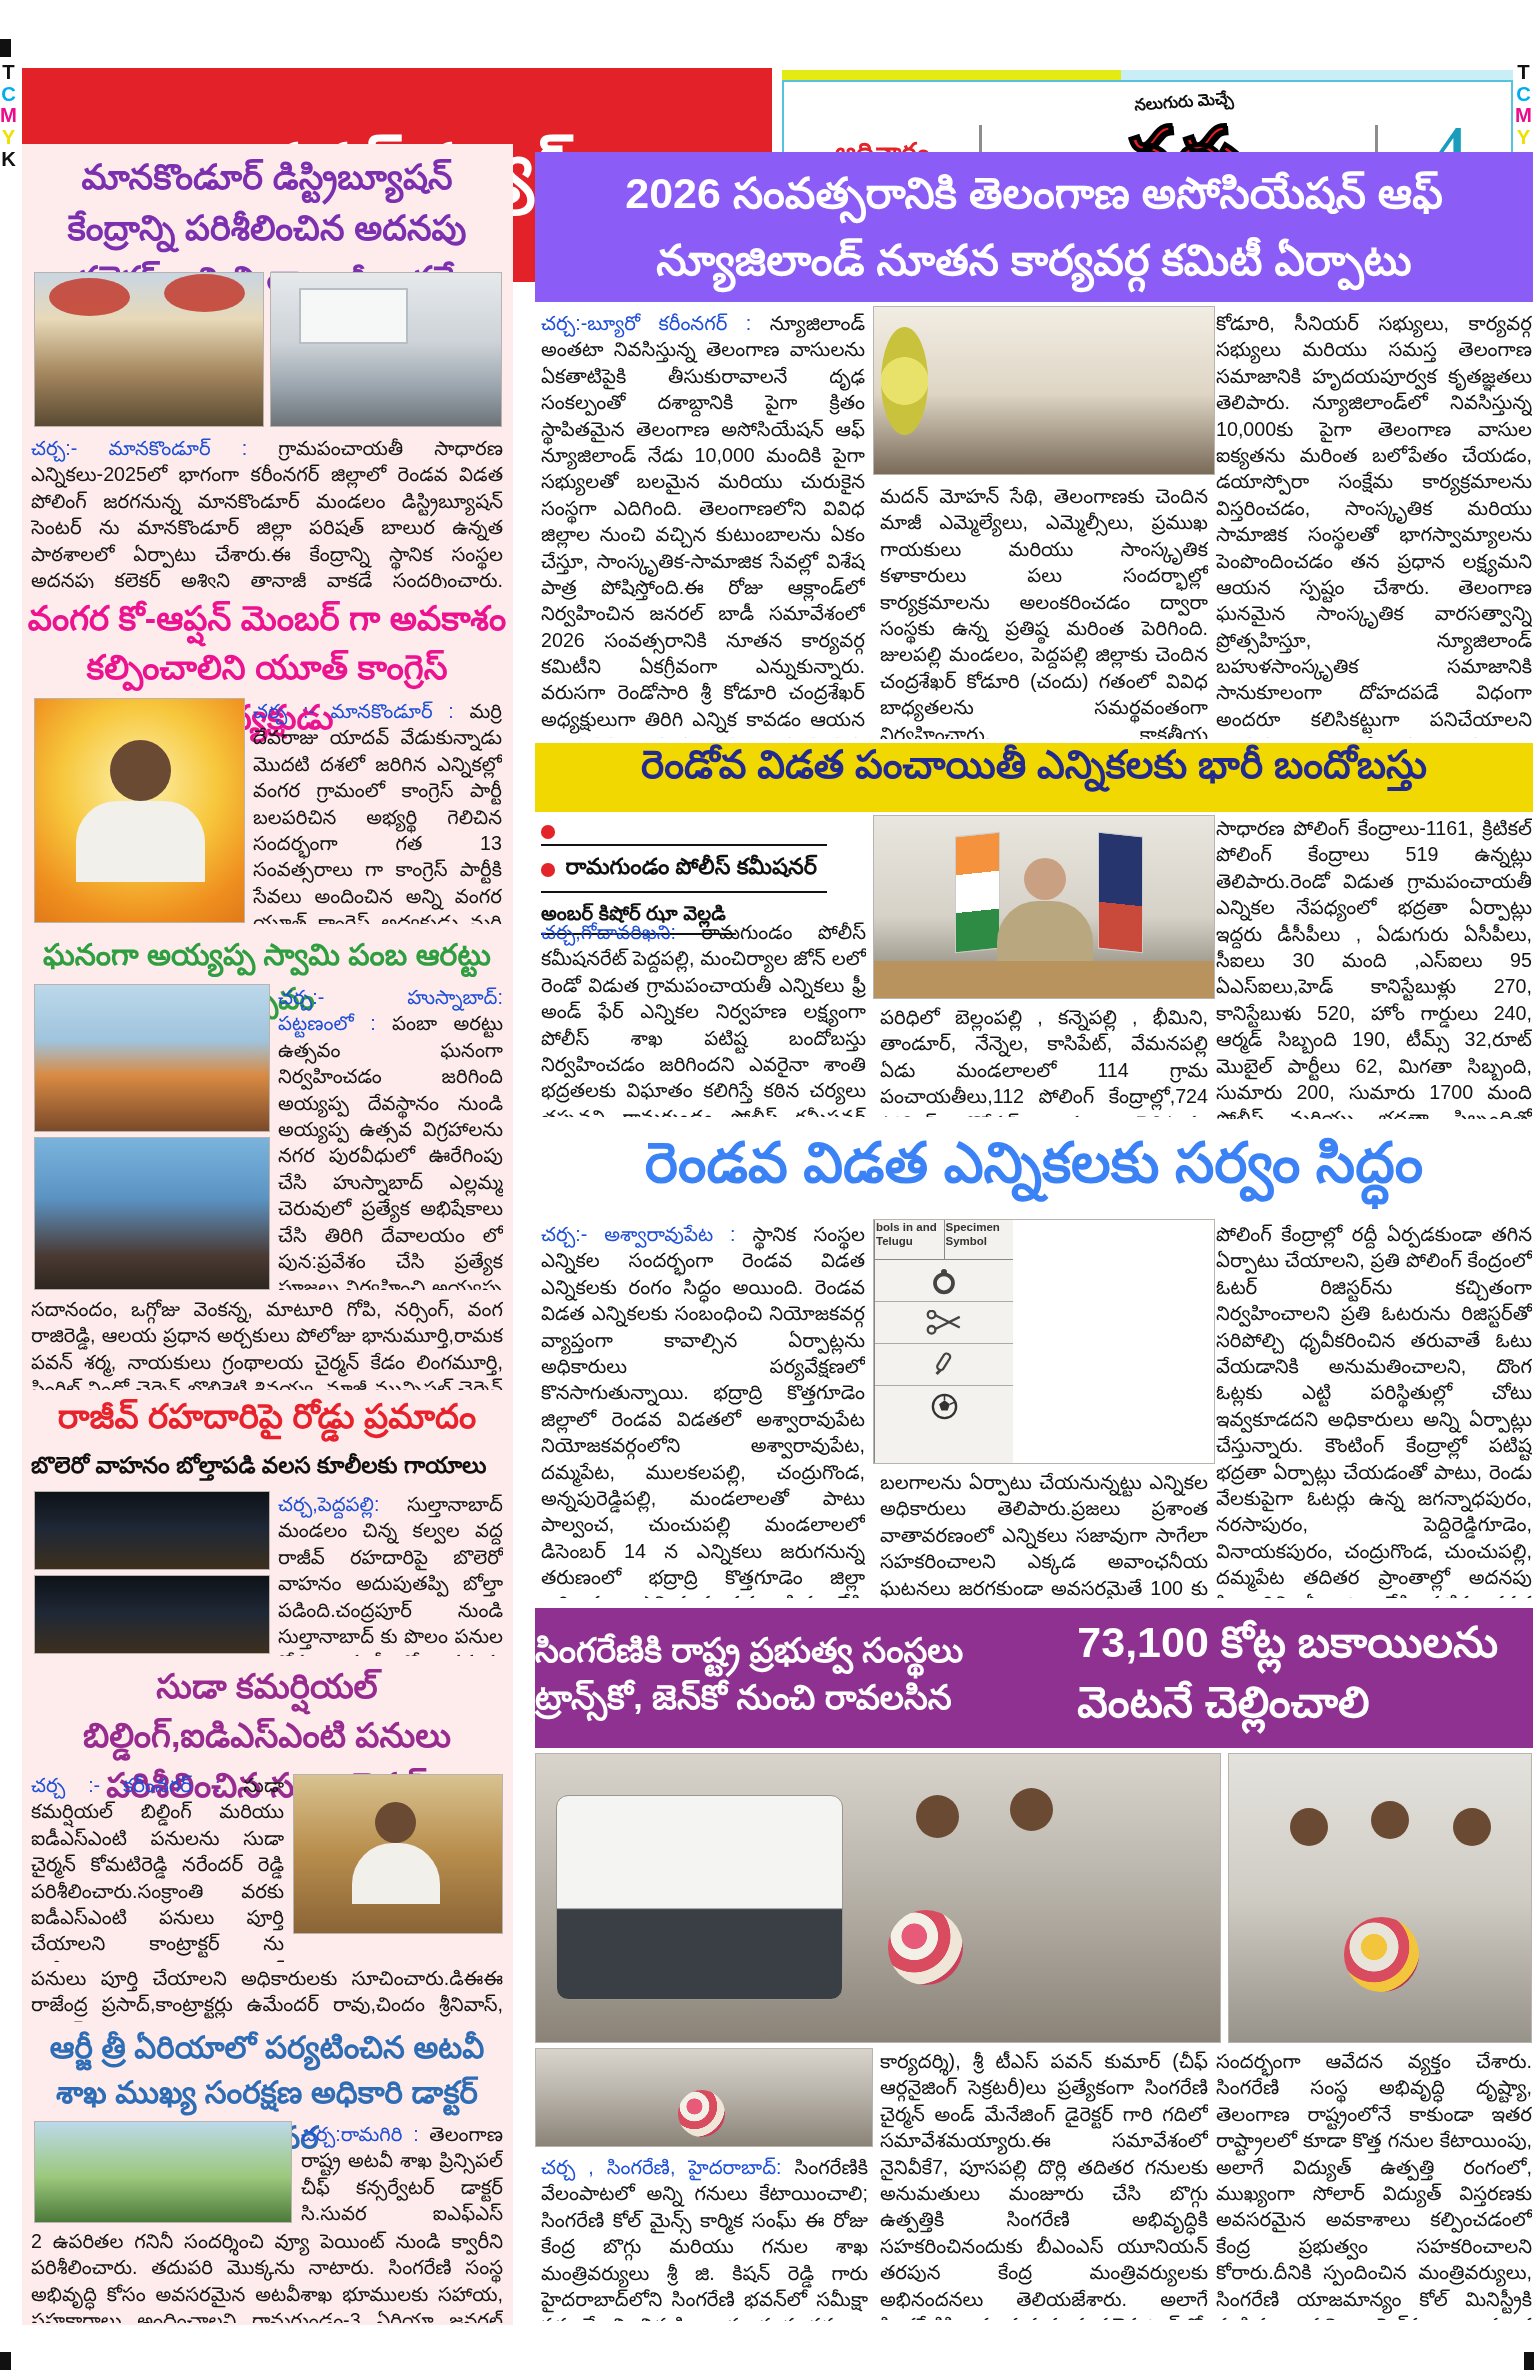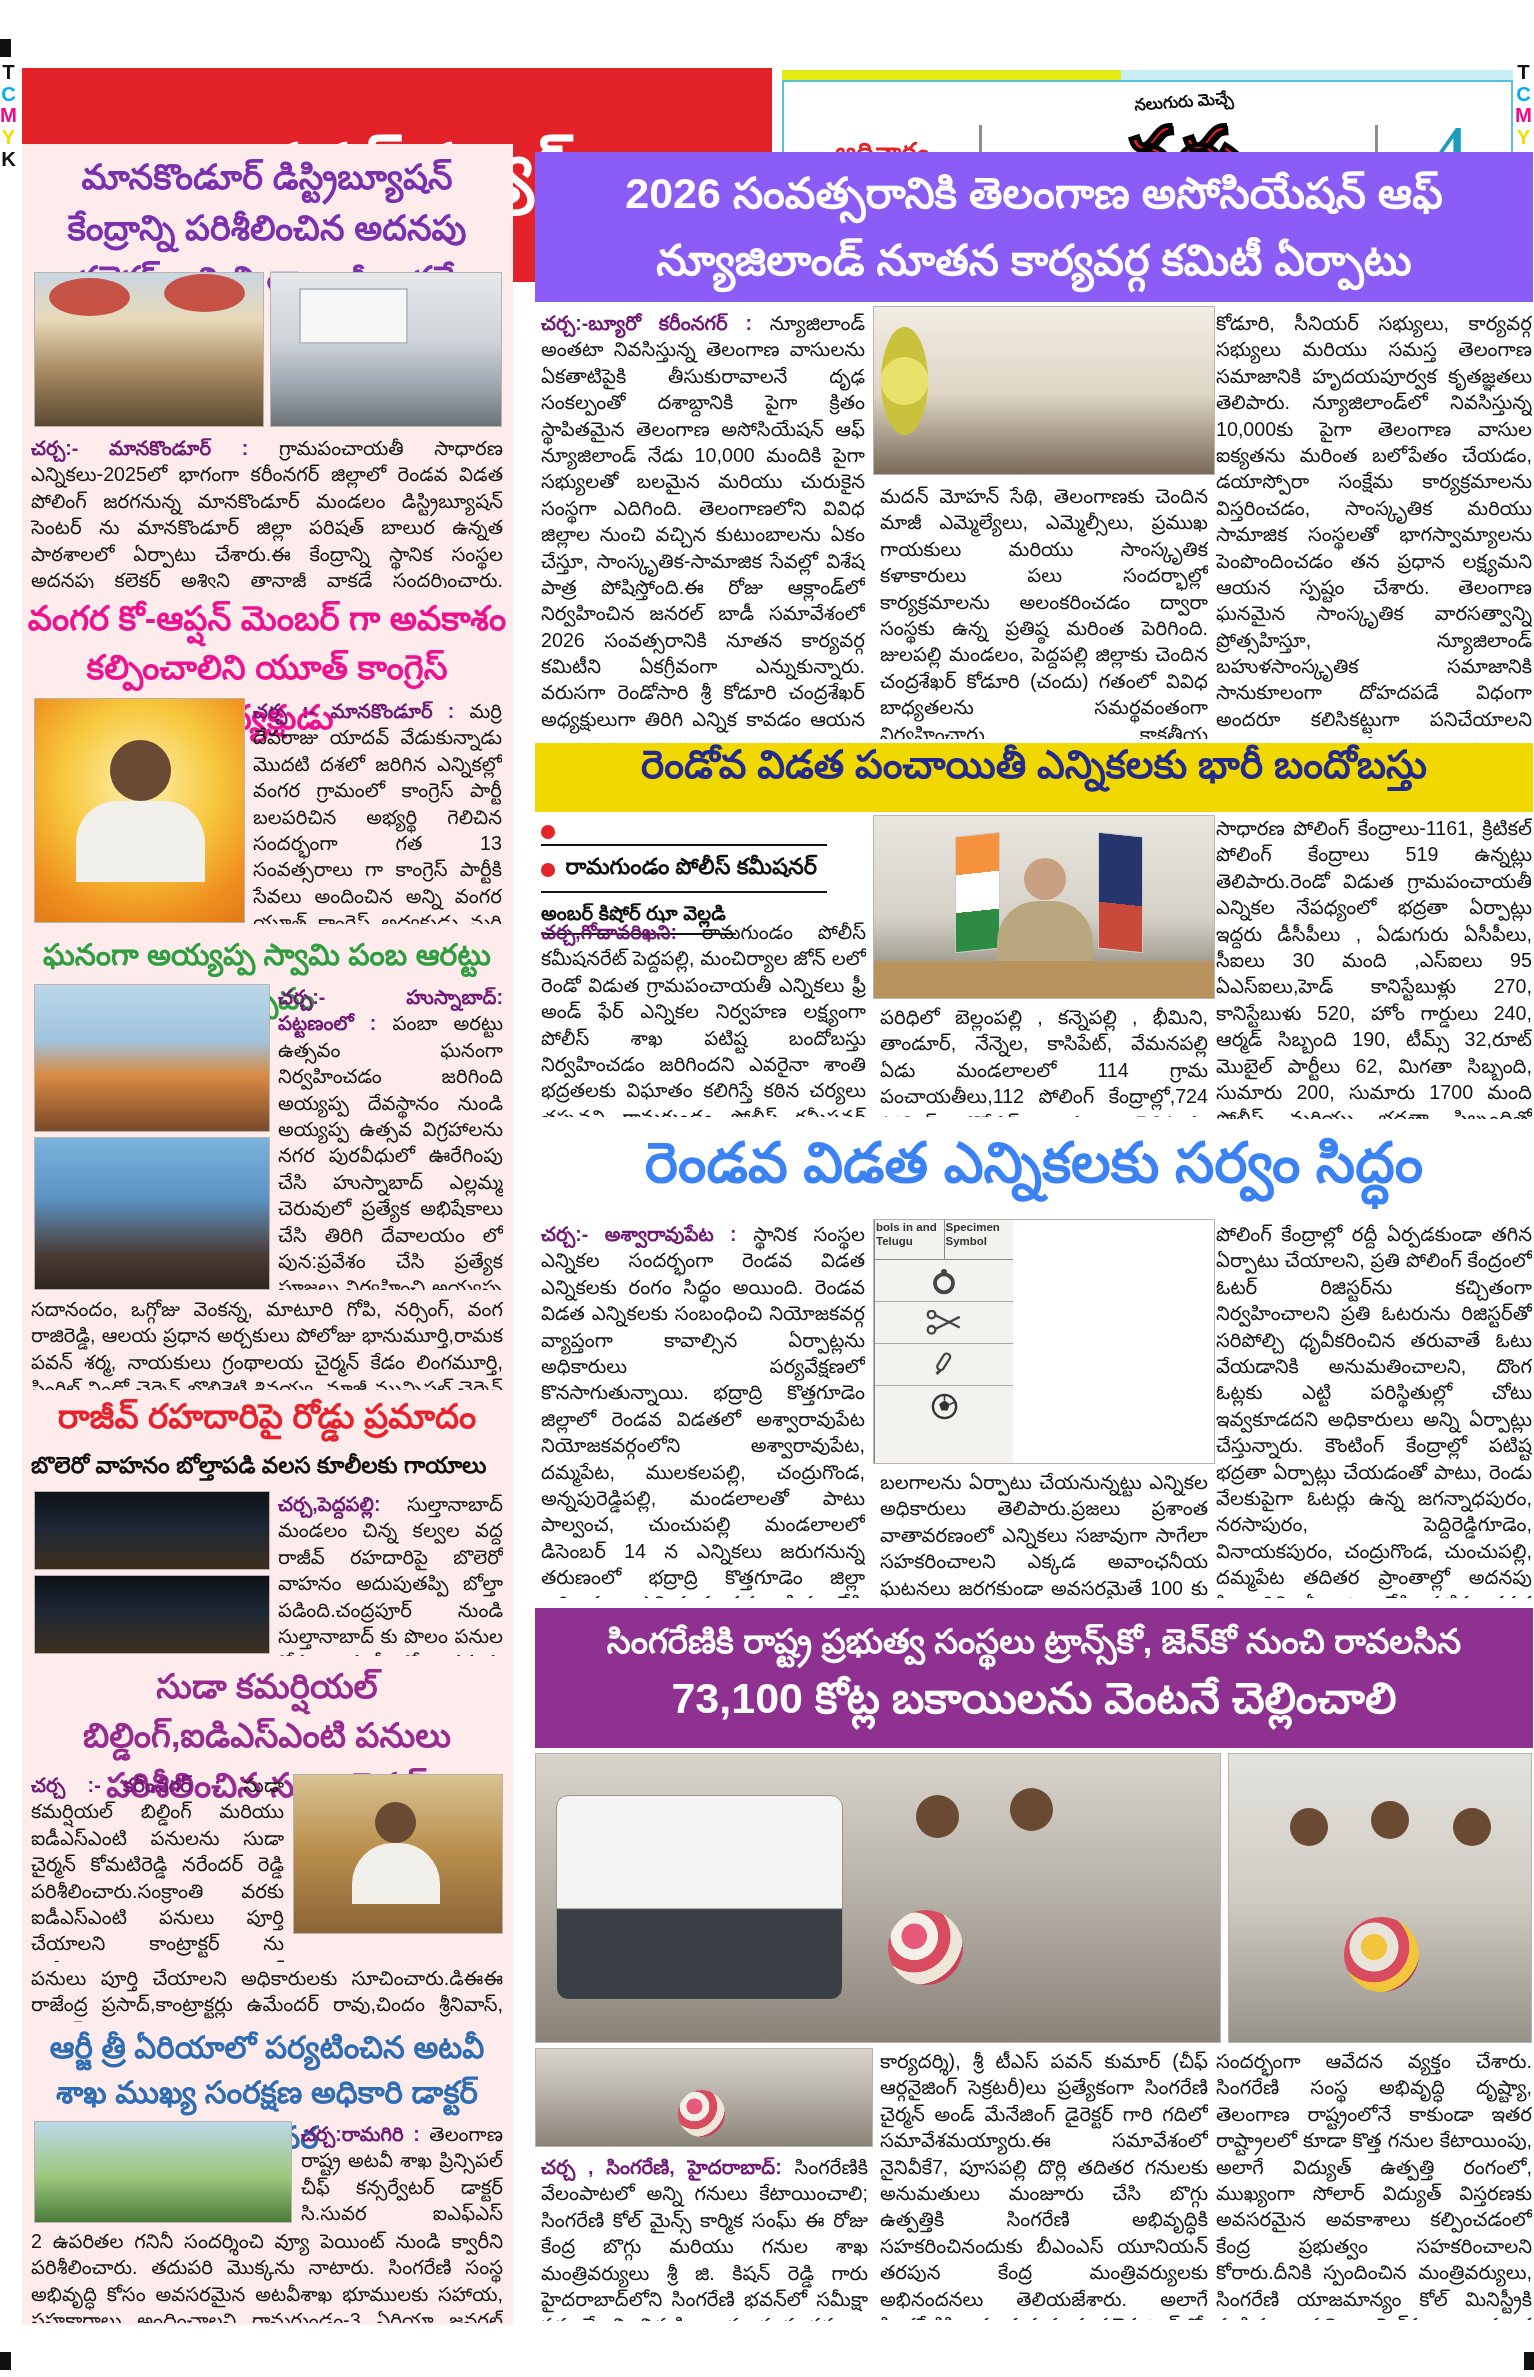--- a/index.html
+++ b/index.html
@@ -28,37 +28,37 @@
   .logo-main{font-size:85px;font-weight:bold;color:#e61e25;line-height:1.0;
       -webkit-text-stroke:2px #000;text-shadow:2px 2px 0 #000;}
   .logo-bar{width:224px;height:9.5px;background:#e61e25;border:1.4px solid #000;border-radius:5.4px;margin:1.4px auto 2.7px auto;}
   .logo-tag-bottom{font-size:17.6px;color:#111;font-weight:bold;}
   .pageno{position:absolute;left:610px;top:24.4px;width:108px;text-align:center;color:#1a9dbd;
       font-size:88px;font-family:"Liberation Serif", serif;}
   
   .pinkbg{position:absolute;left:22px;top:144px;width:491px;height:2181px;background:#fdeceb;}
   .headline{position:absolute;font-weight:bold;text-align:center;line-height:1.45;}
   .bodytext{position:absolute;font-size:19.7px;line-height:1.34;color:#141414;text-align:justify;overflow:hidden;}
-  .dateline{color:#701a75;font-weight:bold;}
+  .dateline{color:#1d4ed8;font-weight:normal;}
   .photo{position:absolute;overflow:hidden;border:0.7px solid #b9b3ae;box-sizing:border-box;}
   
   .h-violet{color:#7c2fae}.h-magenta{color:#ec1390}.h-green{color:#2f9e41}
   .h-red{color:#e8222c}.h-purple{color:#982b8f}.h-blue{color:#2e6cb5}
   
   .greenbox{position:absolute;left:535px;top:152px;width:998px;height:150px;background:#8b5cf6;
       display:flex;align-items:center;justify-content:center;}
   .greenbox span{color:#fff;font-size:43px;font-weight:bold;text-align:center;line-height:1.55;padding:0 20.3px;}
   .yellowbox{position:absolute;left:535px;top:743px;width:998px;height:69px;background:#f0d800;
       display:flex;align-items:flex-start;justify-content:center;}
   .yellowbox span{color:#232a8f;font-size:39px;font-weight:bold;}
   .bigblue{position:absolute;left:535px;top:1125px;width:998px;height:89px;
       display:flex;align-items:center;justify-content:center;}
   .bigblue span{color:#3b82f6;font-size:56px;font-weight:bold;}
   .purplebox{position:absolute;left:535px;top:1608px;width:998px;height:140px;background:#8e3190;
-      display:flex;flex-direction:column;align-items:center;justify-content:center;gap:5.4px;}
+      display:flex;flex-direction:row;align-items:center;justify-content:flex-end;gap:5.4px;}
   .purplebox .l1{color:#fff;font-size:34px;font-weight:bold;}
   .purplebox .l2{color:#fff;font-size:43px;font-weight:bold;}
   
   .bullets{position:absolute;left:541px;top:821px;width:325px;}
   .bullet-item{font-size:22.4px;font-weight:bold;color:#111;display:flex;align-items:center;gap:11px;padding:4.1px 0;}
   .bullet-dot{width:13.6px;height:13.6px;border-radius:50%;background:#e3242b;flex:0 0 13.6px;}
   .bullet-rule{height:2px;background:#111;width:88%;margin:1.4px 0 4.1px 0;}
   .byline{font-size:19.7px;font-weight:bold;color:#111;padding:5.4px 0 1.4px 0;}
   
   .ph-tent{background:linear-gradient(180deg,#c9d6e2 0%,#e8d9b8 30%,#a5885f 65%,#5a4a33 100%);}

